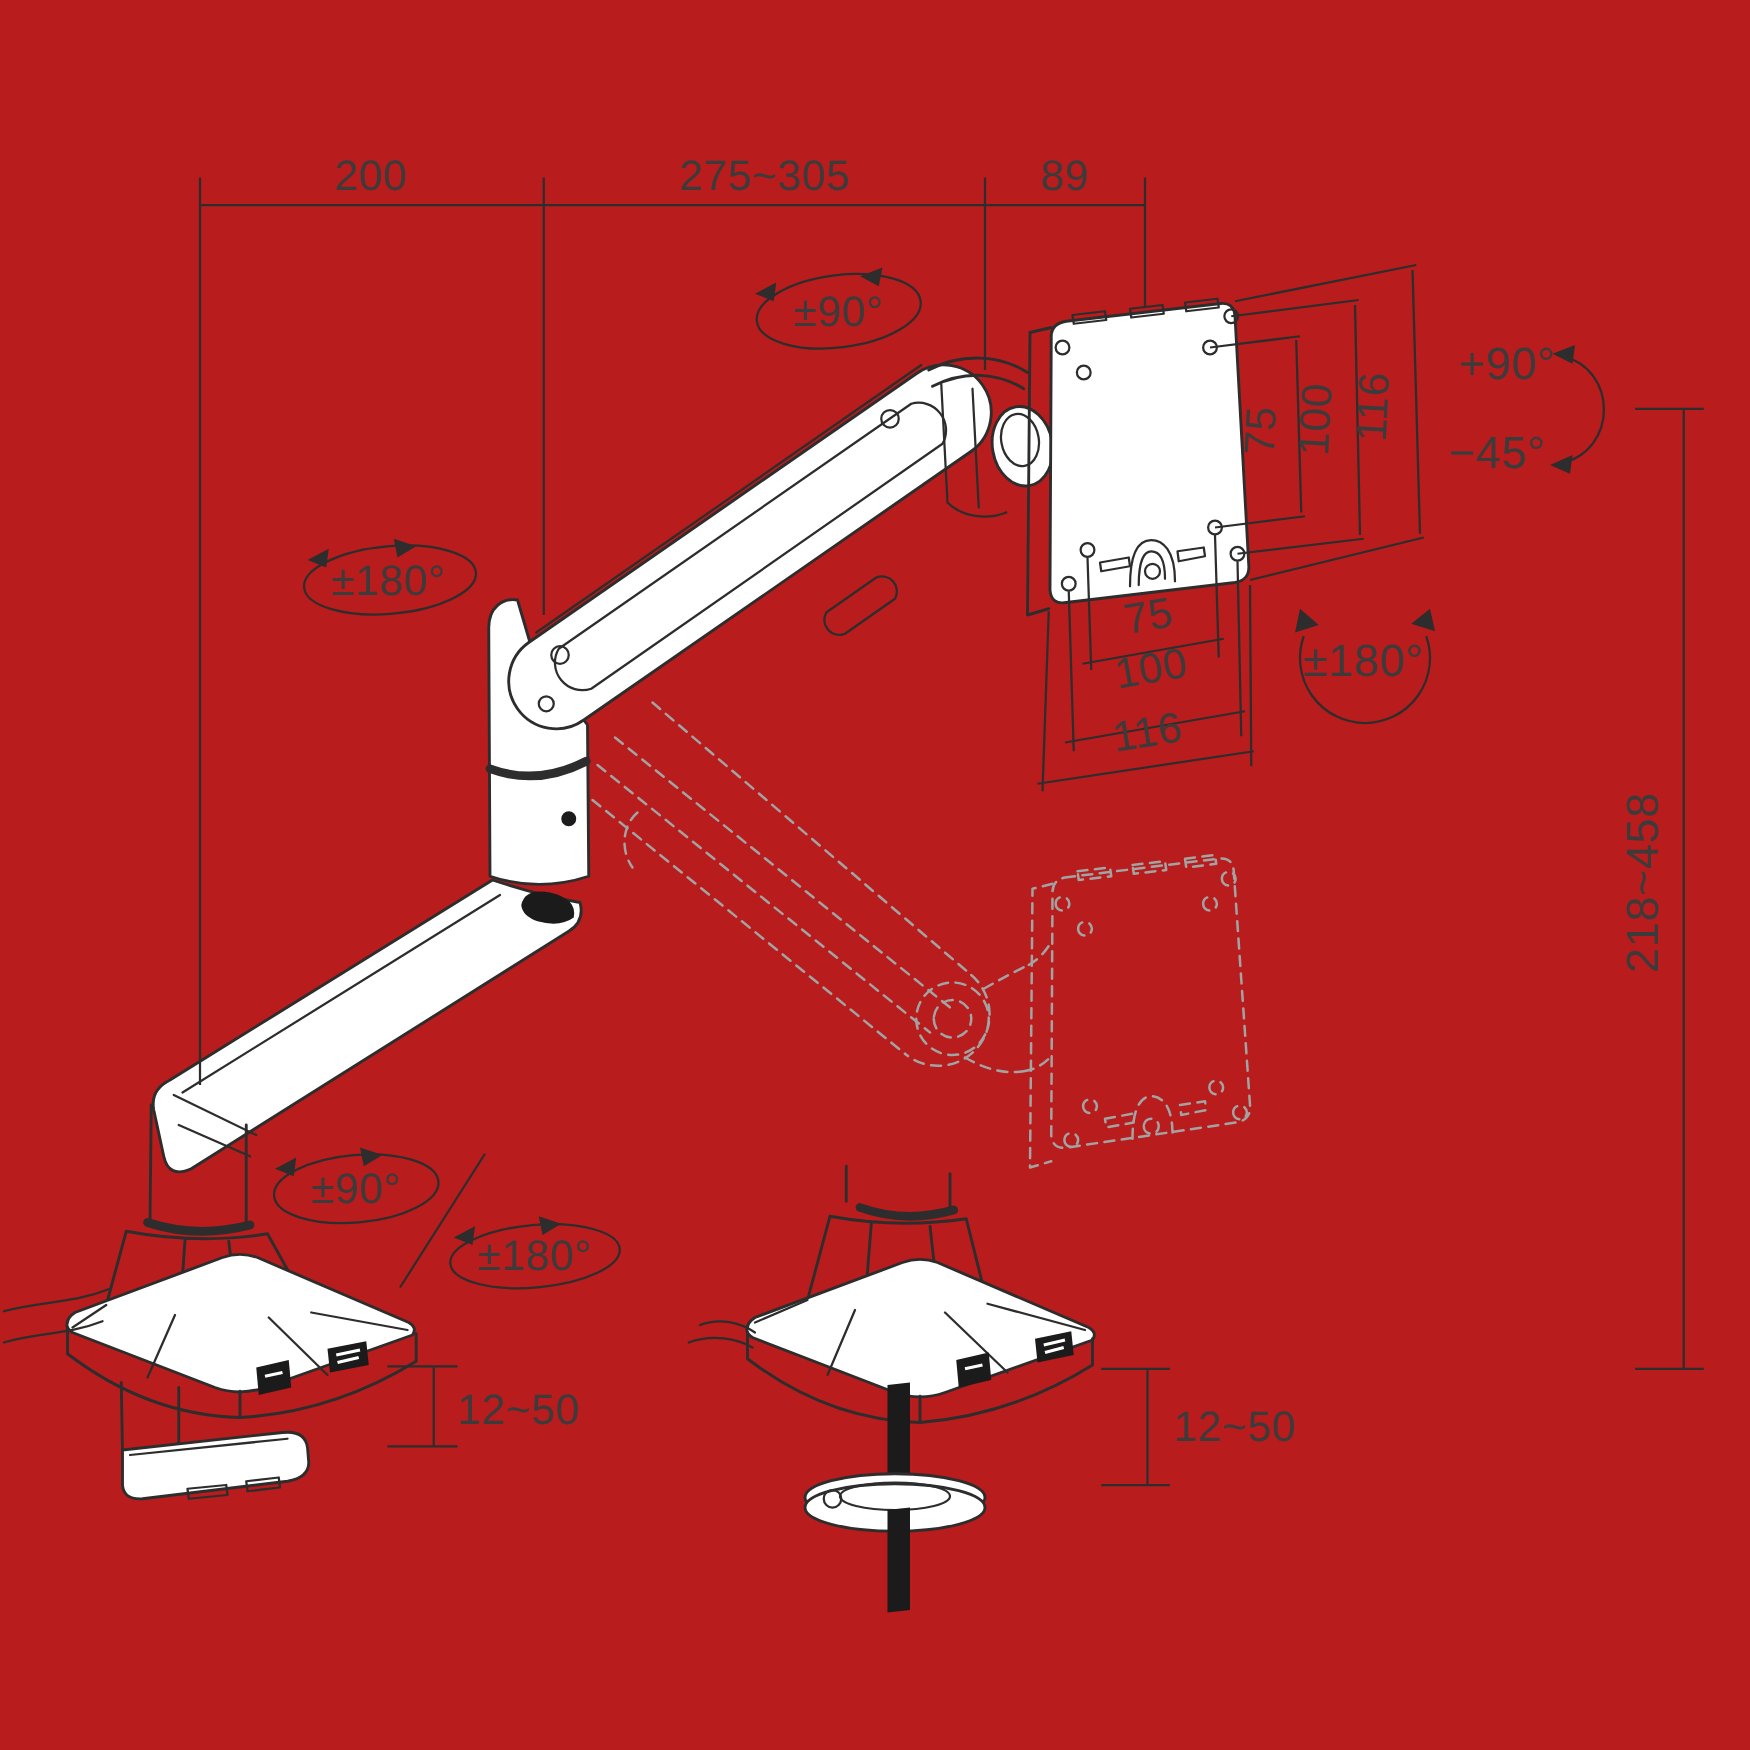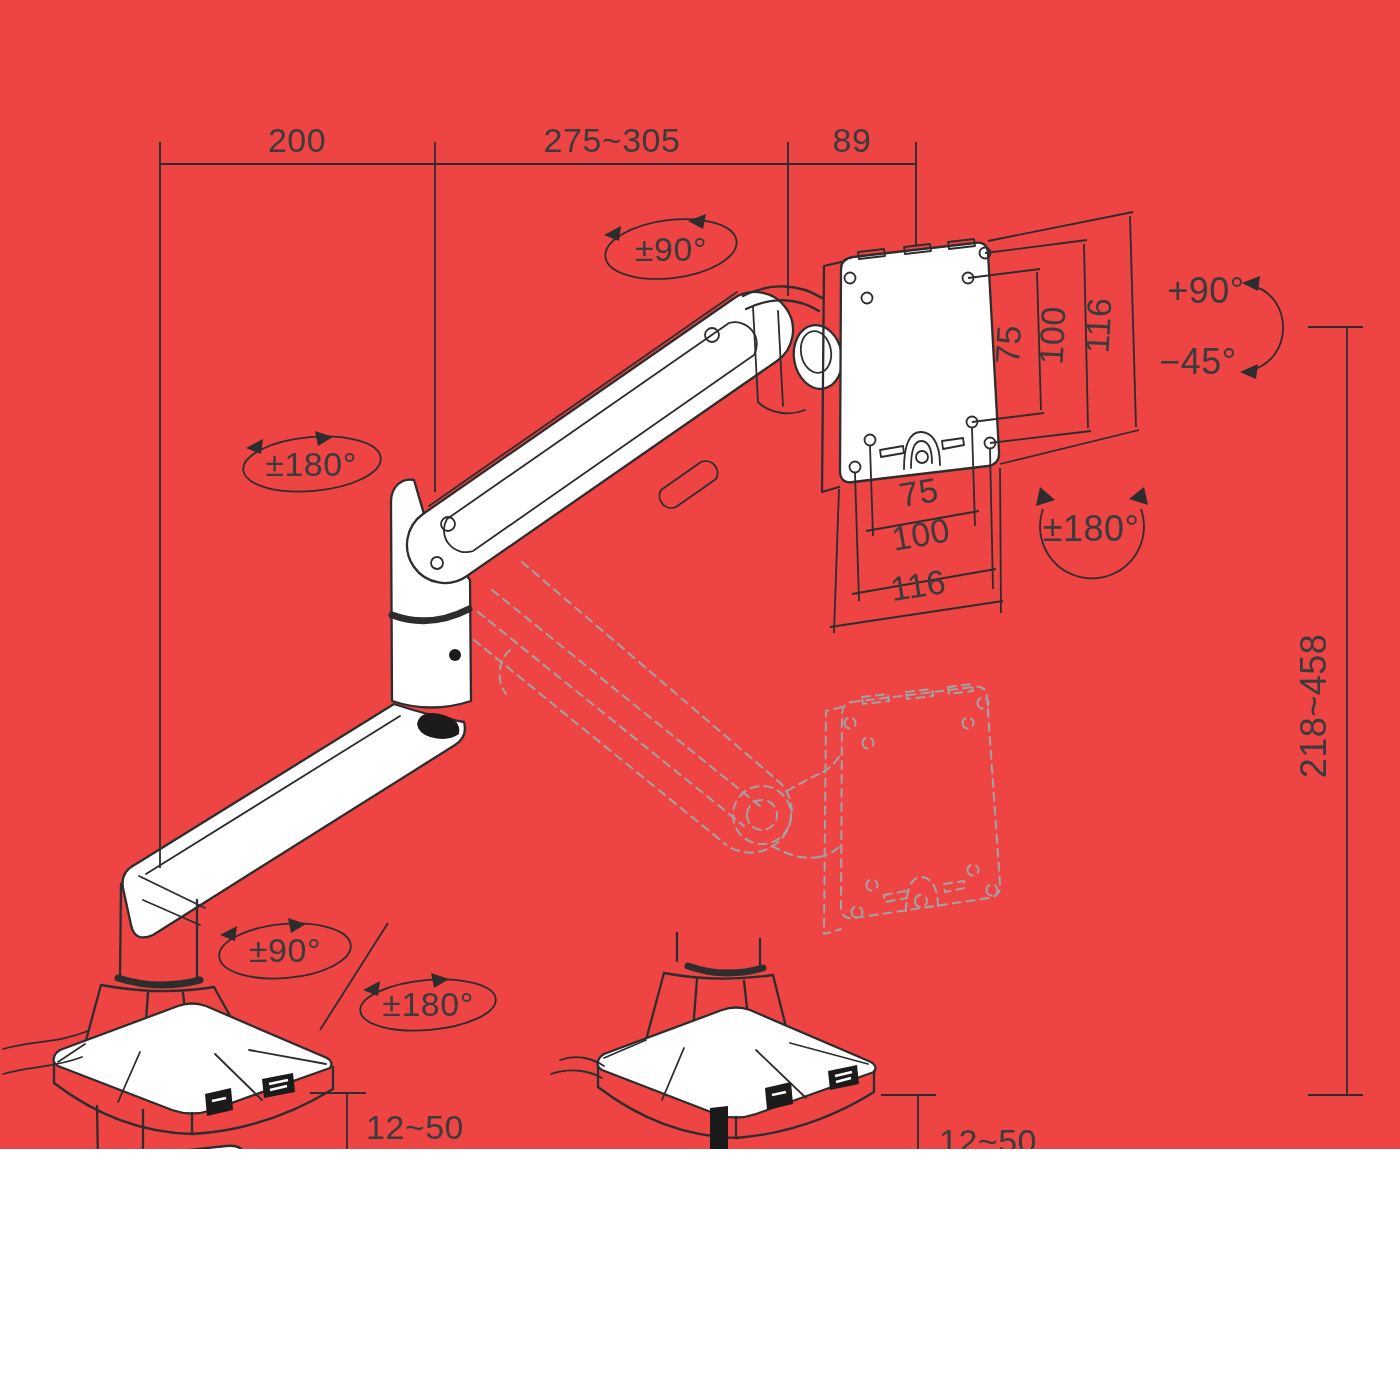--- a/index.html
+++ b/index.html
@@ -1,16 +1,16 @@
 <!DOCTYPE html>
 <html><head>
 <meta charset="utf-8">
 <style>
   html,body { margin:0; padding:0; background:#ffffff; }
-  #stage { position:relative; width:1400px; height:1149px; background:#ef4444; overflow:hidden; }
+  #stage { position:relative; width:1400px; height:1400px; background:#b91c1c; overflow:hidden; }
   svg { display:block; }
   .ln    { fill:none; stroke:#2d2d2d; stroke-width:2.3; stroke-linecap:round; stroke-linejoin:round; }
   .lnw   { fill:#ffffff; stroke:#2d2d2d; stroke-width:2.3; stroke-linecap:round; stroke-linejoin:round; }
   .thin  { stroke-width:1.8; }
   .thick { stroke-width:7; }
   .dim   { fill:none; stroke:#2d2d2d; stroke-width:1.8; stroke-linecap:butt; }
   .ghost { fill:none; stroke:#a3a3a3; stroke-width:2; stroke-dasharray:8 6; stroke-linecap:round; stroke-linejoin:round; }
   .dark  { fill:#1b1b1b; stroke:none; }
   .wh    { stroke:#ffffff; stroke-width:2.6; fill:none; }
   .arrow { fill:#2d2d2d; stroke:none; }

